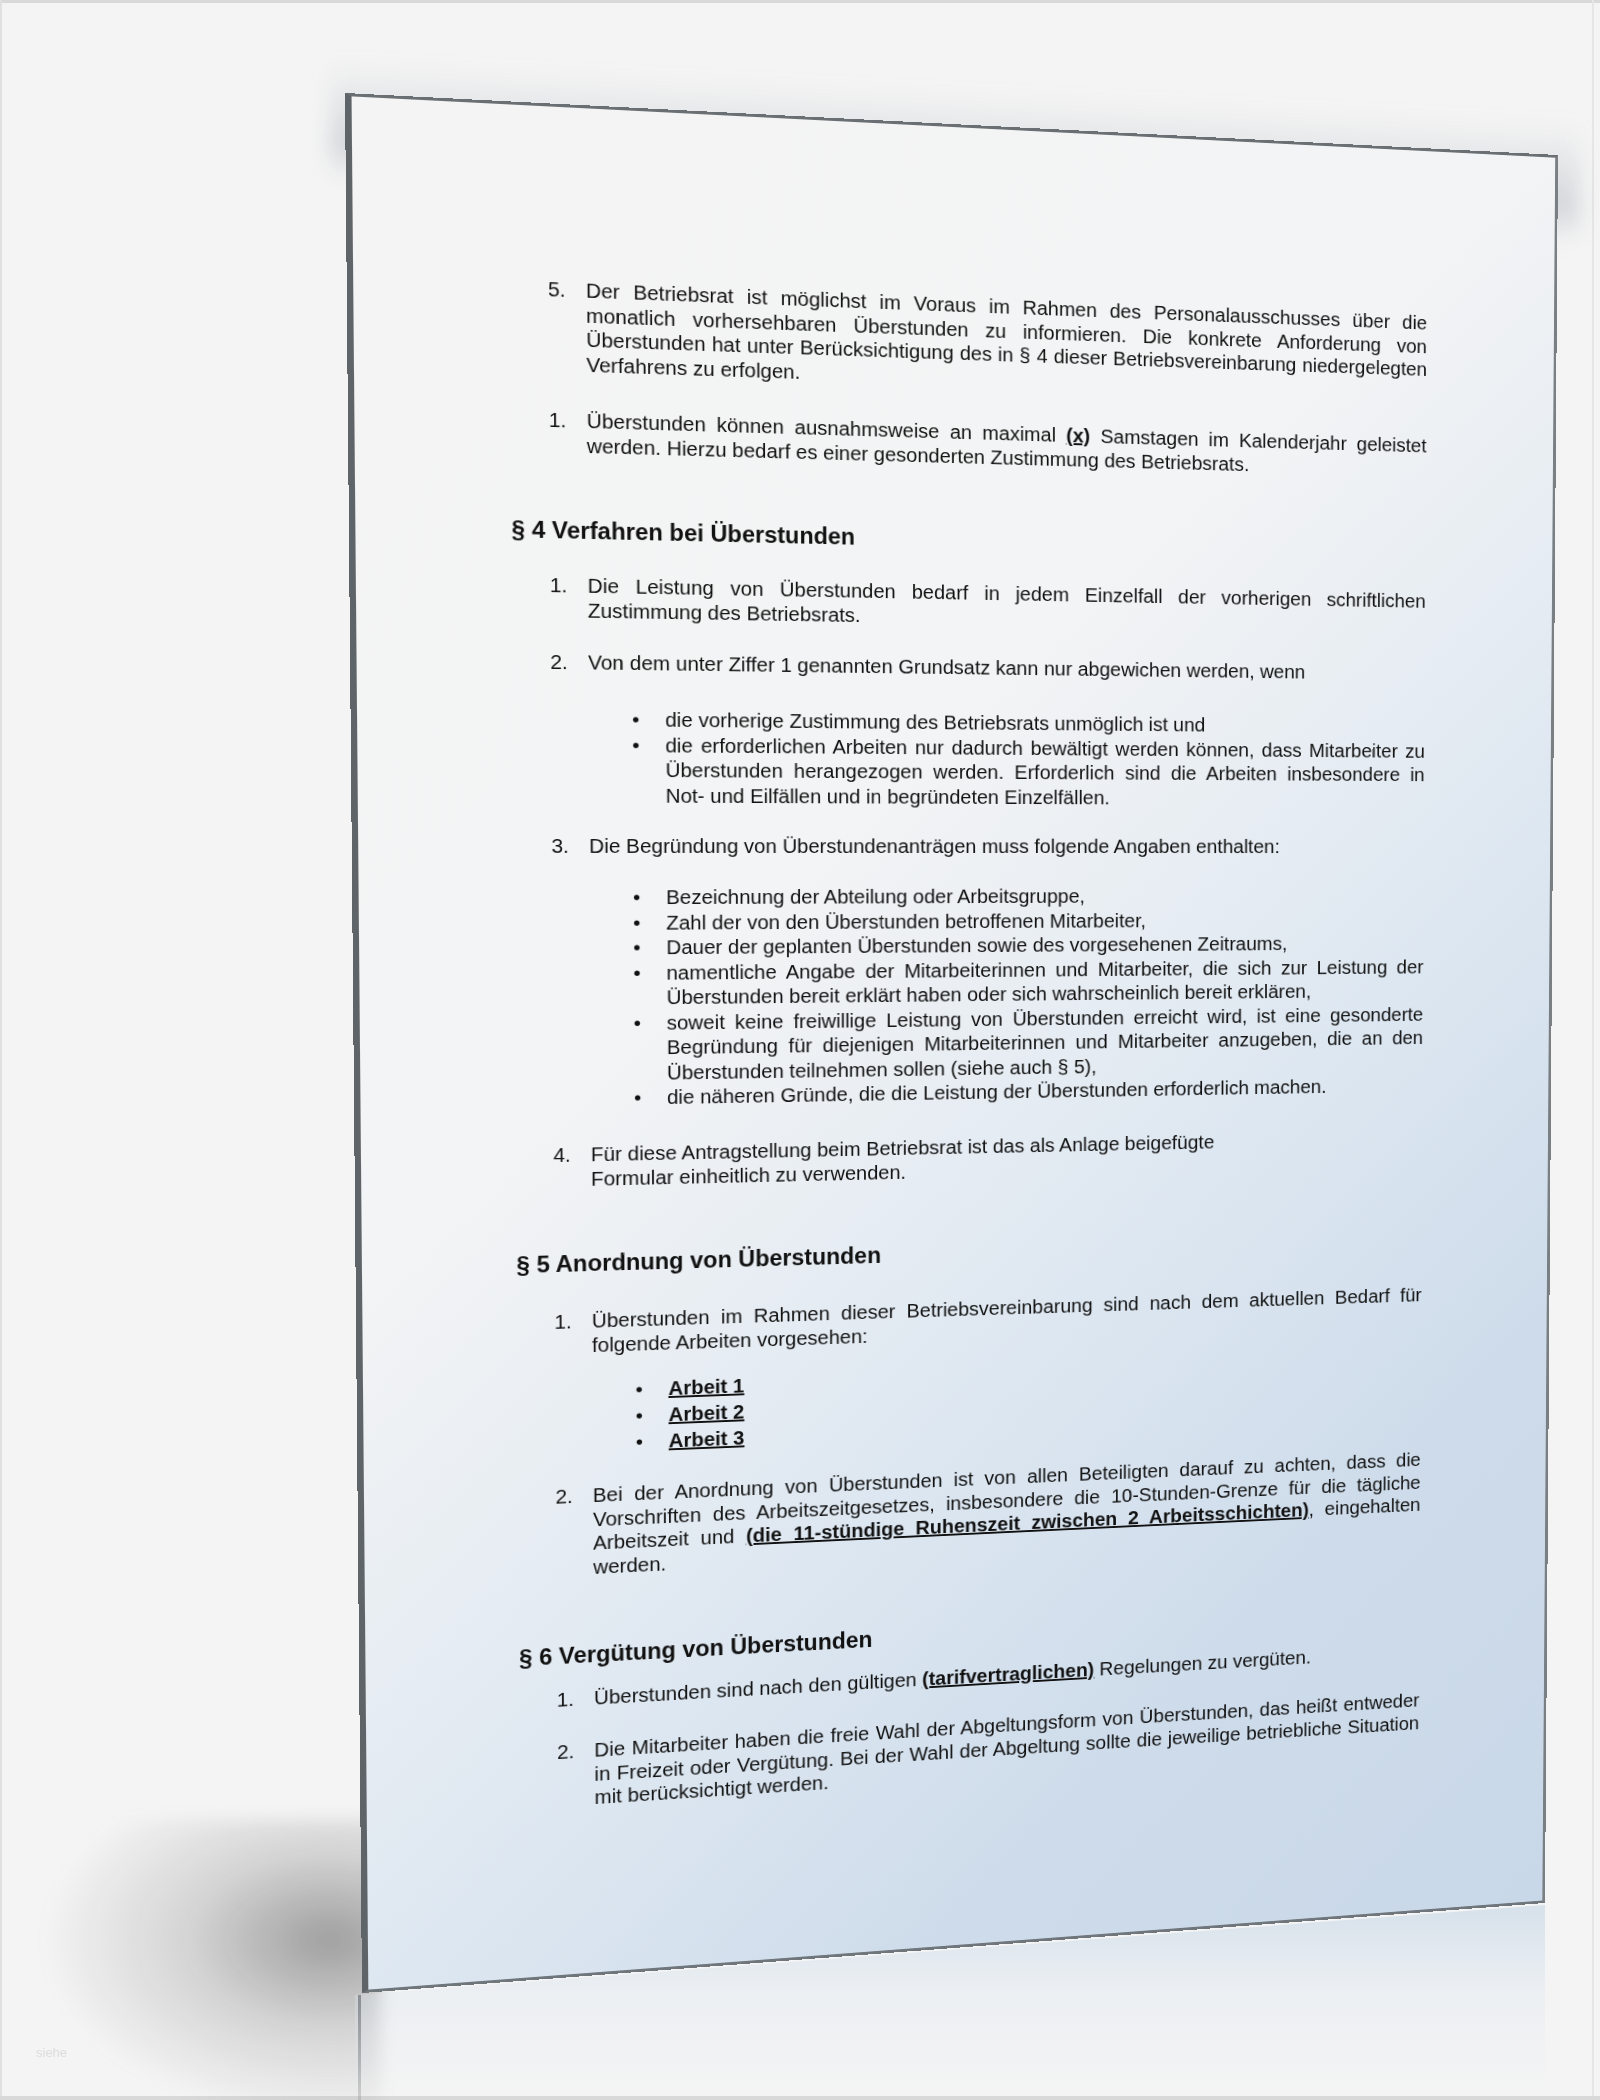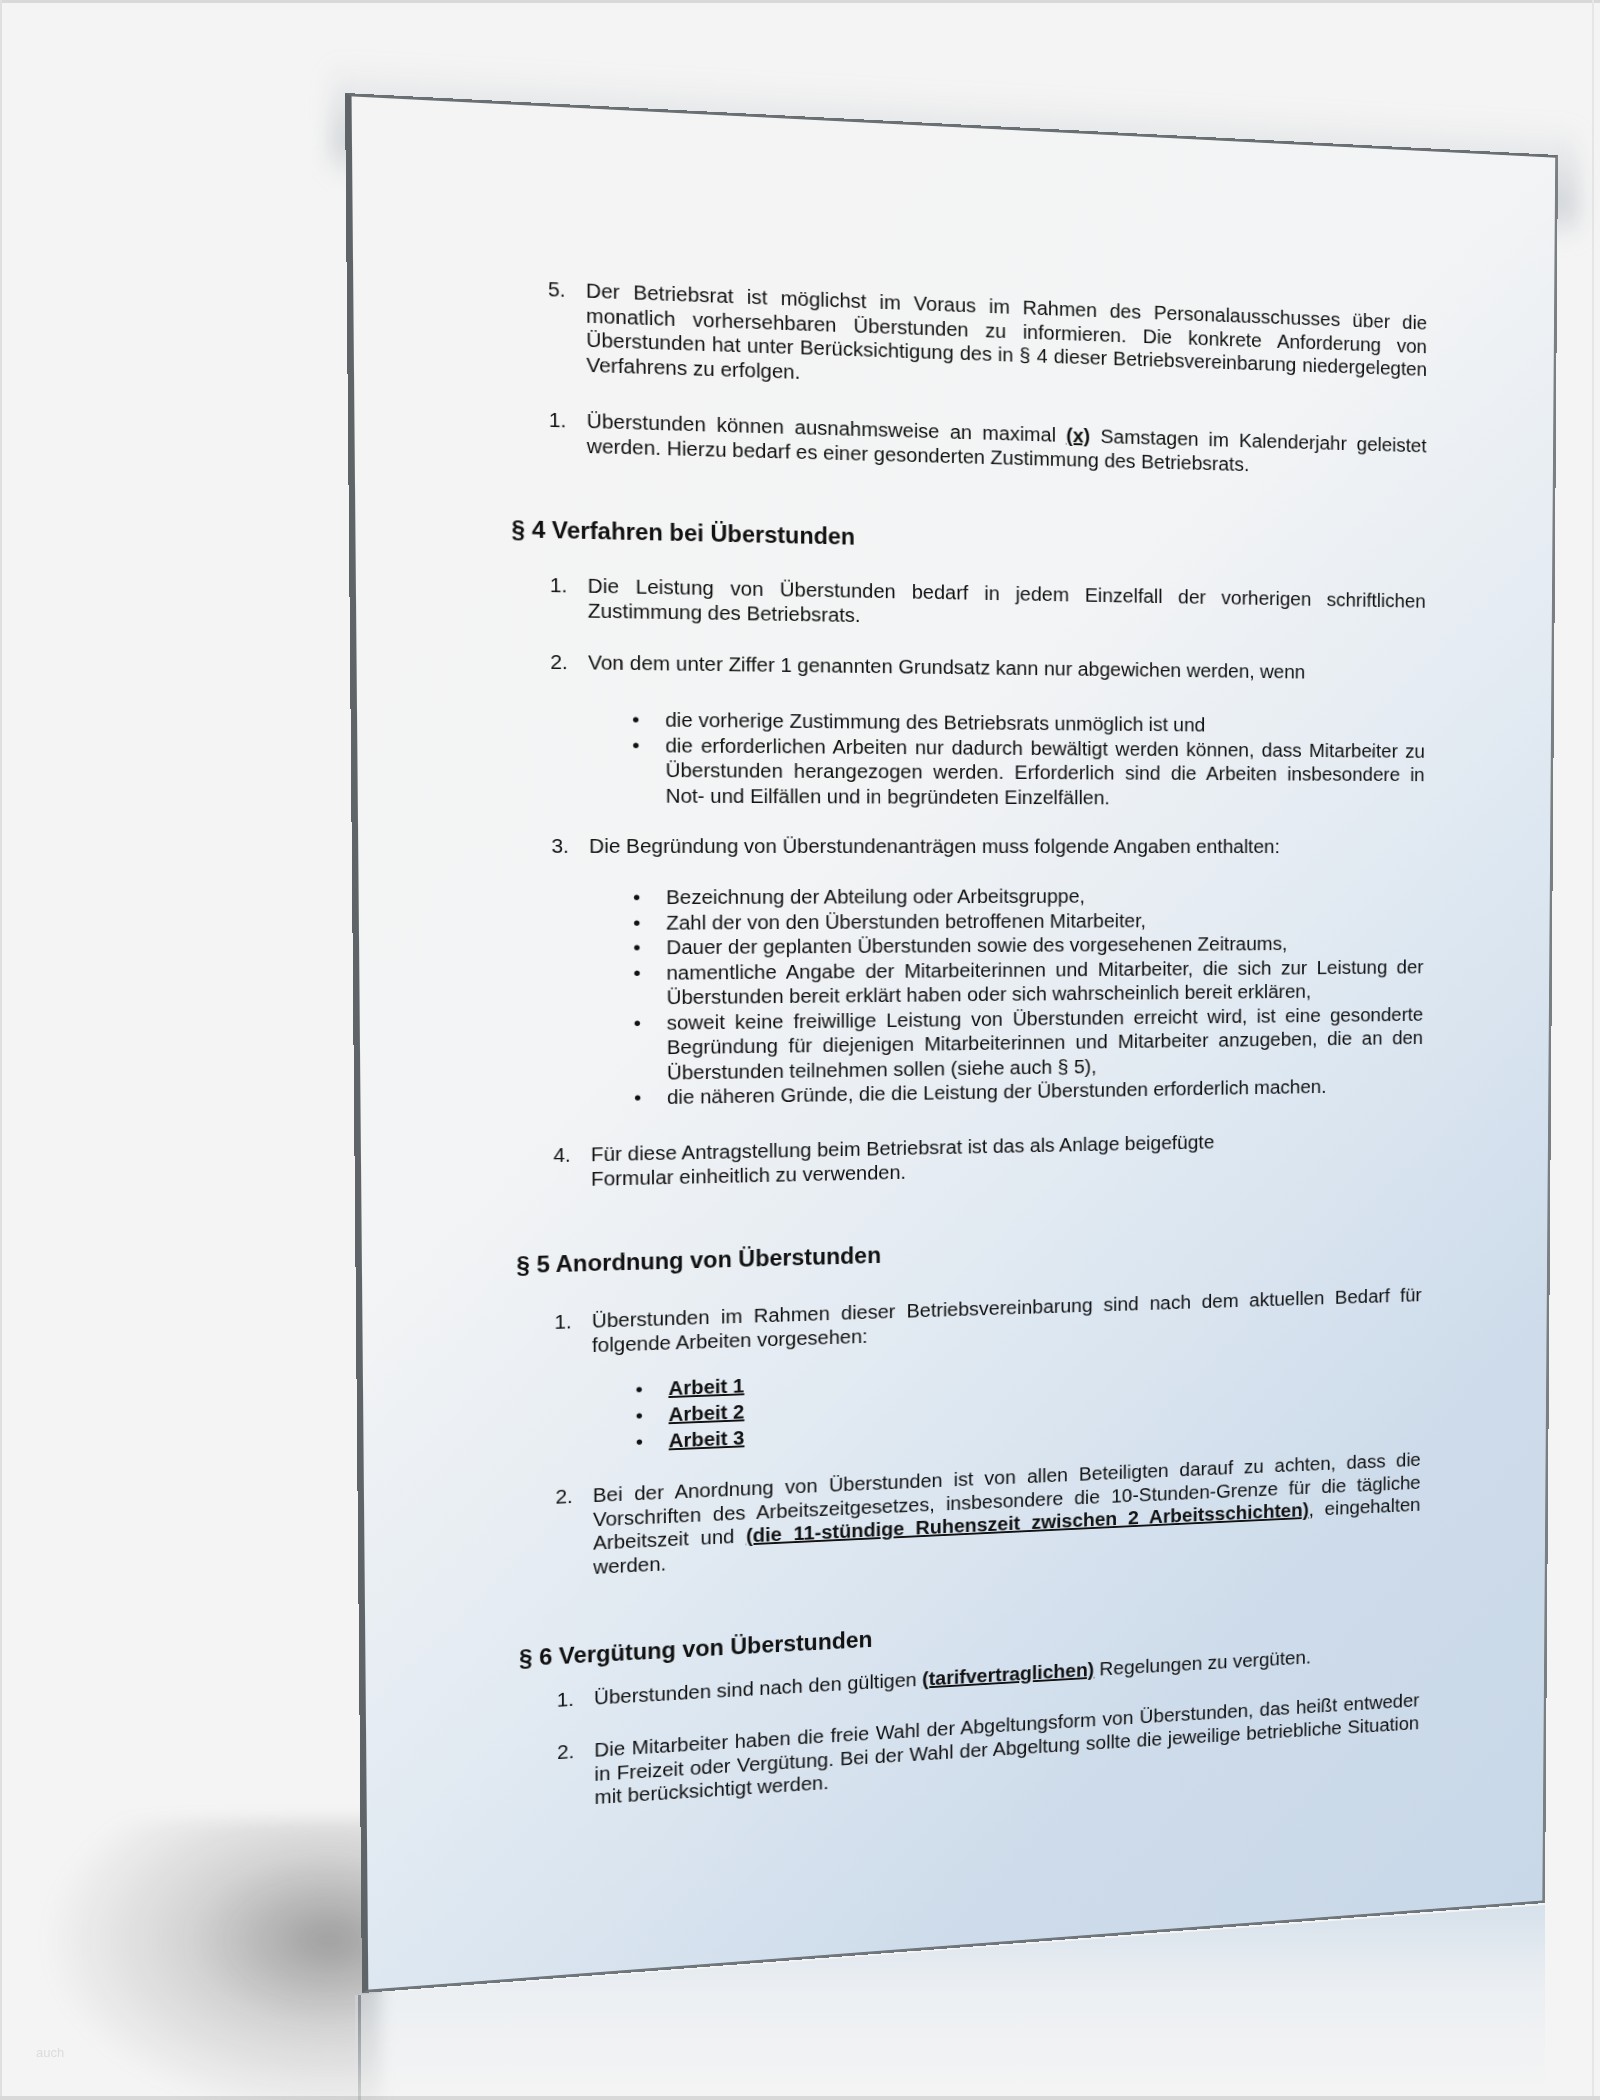--- a/index.html
+++ b/index.html
@@ -74,21 +74,21 @@
 
 <div class="frame-line-top"></div>
 <div class="frame-line-left"></div>
 <div class="frame-line-right"></div>
 <div class="frame-line-bottom"></div>
 
 <div class="shadow-top"></div>
 <div class="shadow-blob"></div>
 <div class="reflection"></div>
 <div class="reflection-edge"></div>
-<div class="watermark">auch</div>
+<div class="watermark">siehe</div>
 
 <div class="page">
 
   <div class="blk" style="top:169px;">
     <span class="num">5.</span>
     <div class="para">Der Betriebsrat ist möglichst im Voraus im Rahmen des Personalausschusses über die monatlich vorhersehbaren Überstunden zu informieren. Die konkrete Anforderung von Überstunden hat unter Berücksichtigung des in § 4 dieser Betriebsvereinbarung niedergelegten Verfahrens zu erfolgen.</div>
   </div>
 
   <div class="blk" style="top:299px;">
     <span class="num">1.</span>

